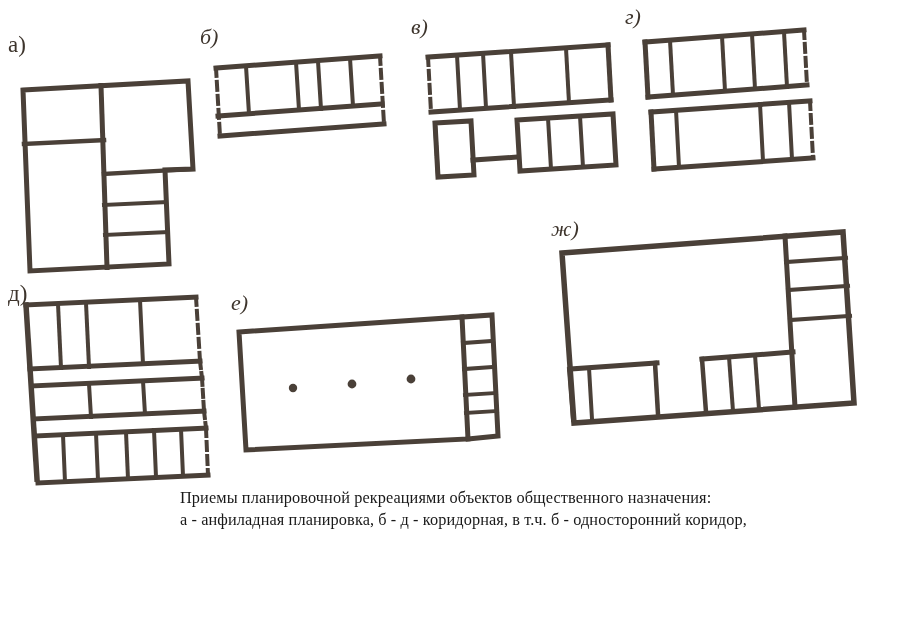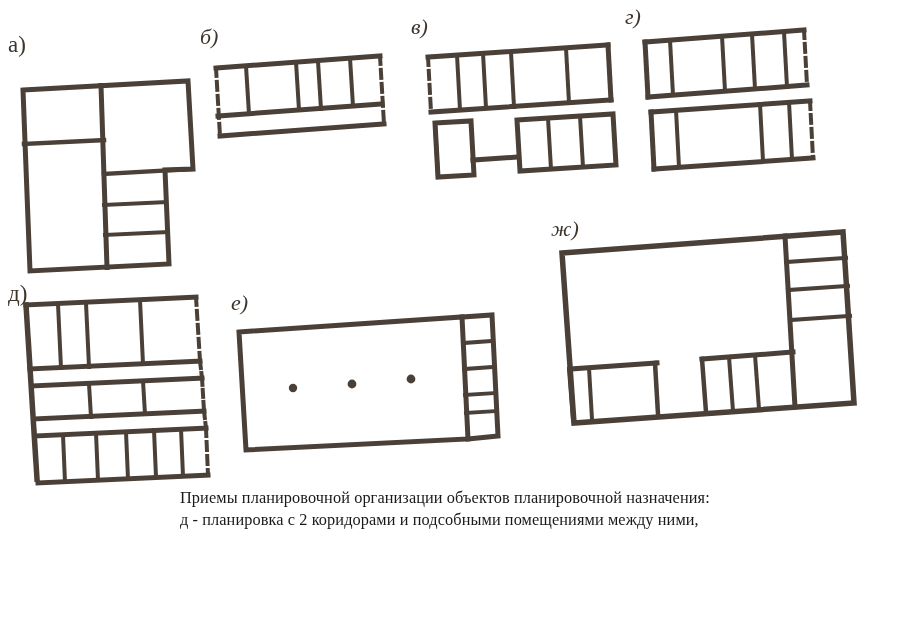--- a/index.html
+++ b/index.html
@@ -217,17 +217,17 @@
 
   <div class="label-text" style="left:8px; top:32px;">а)</div>
   <div class="label-text label-italic" style="left:200px; top:24px;">б)</div>
   <div class="label-text label-italic" style="left:411px; top:14px;">в)</div>
   <div class="label-text label-italic" style="left:625px; top:4px;">г)</div>
   <div class="label-text" style="left:8px; top:281px;">д)</div>
   <div class="label-text label-italic" style="left:231px; top:290px;">е)</div>
   <div class="label-text label-italic" style="left:551px; top:216px;">ж)</div>
 
   <div id="caption">
-    <span class="cap-line">Приемы планировочной организации объектов планировочной назначения:</span>
-    <span class="cap-line">д - планировка с 2 коридорами и подсобными помещениями между ними,</span>
+    <span class="cap-line">Приемы планировочной рекреациями объектов общественного назначения:</span>
+    <span class="cap-line">а - анфиладная планировка, б - д - коридорная, в т.ч. б - односторонний коридор,</span>
   </div>
 
 </div>
 
 </body></html>

